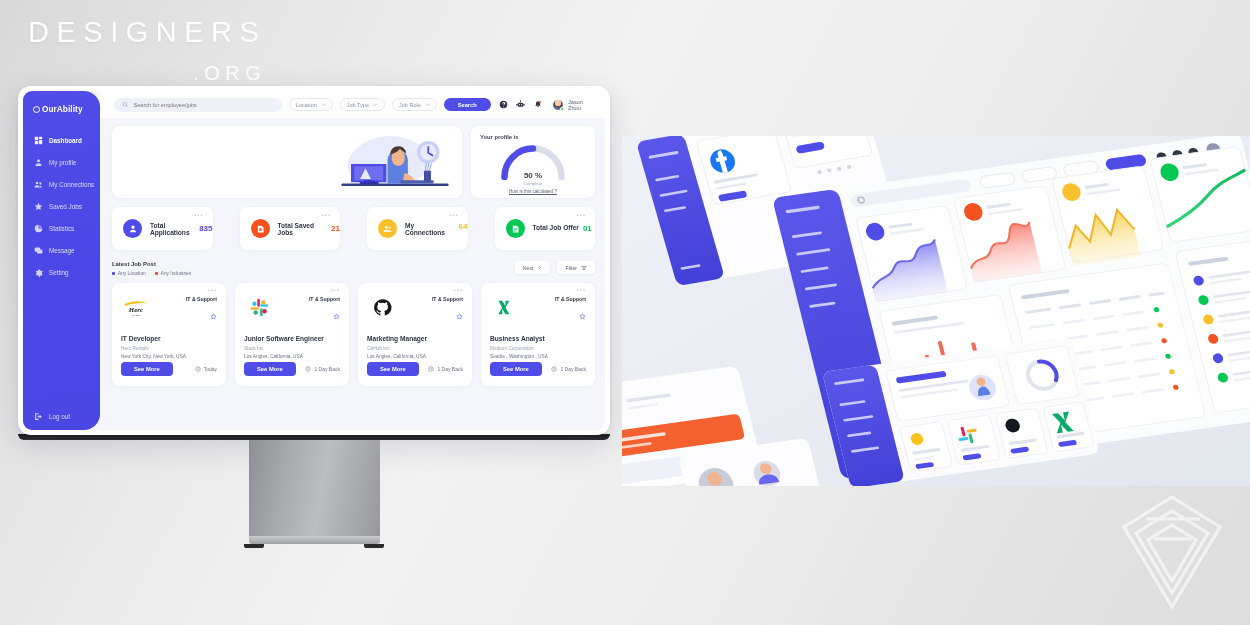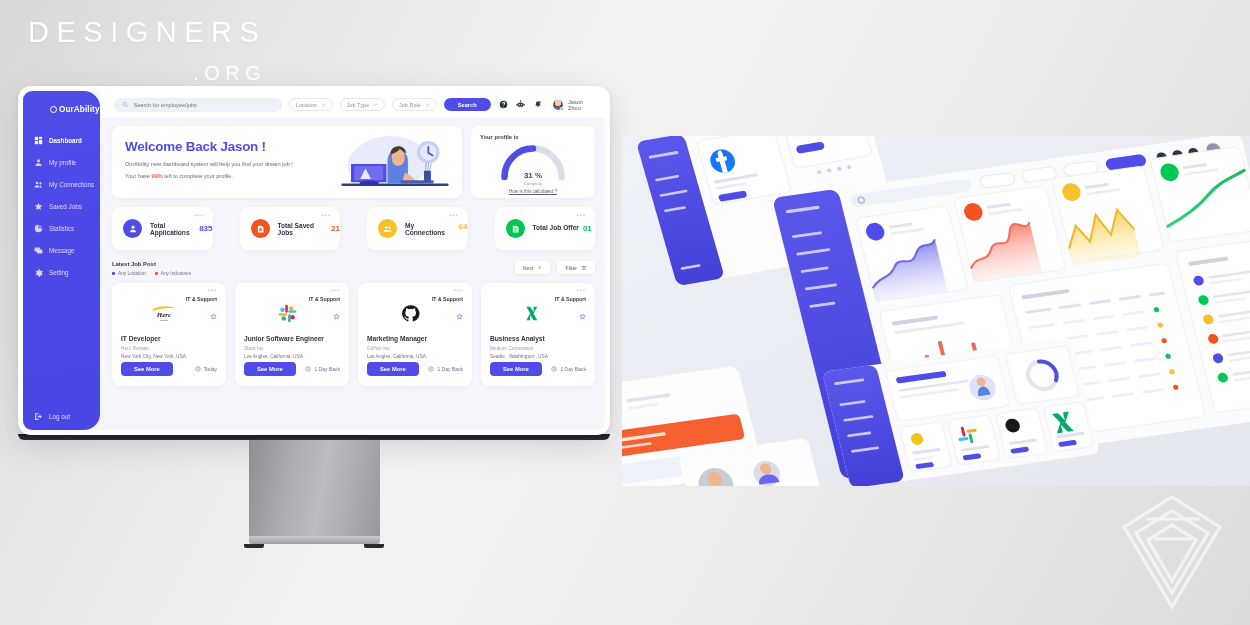--- a/index.html
+++ b/index.html
@@ -59,21 +59,21 @@
   }
   .monitor-feet i { display: block; width: 20px; height: 4px; background: #2a2a2c; border-radius: 0 0 2px 2px; }
 
   
   .sidebar {
     width: 77px; background: linear-gradient(170deg, #4f4ce8 0%, #4b47e6 55%, #4a46e4 100%);
     border-radius: 0 16px 16px 0; flex-shrink: 0;
     padding: 11px 0 9px 0; display: flex; flex-direction: column;
     position: relative; z-index: 3;
   }
-  .sb-logo { color: #fff; font-size: 8.2px; font-weight: 700; padding: 3px 0 0 27px; letter-spacing: .1px; display: flex; align-items: center; gap: 2px; text-align: right; }
+  .sb-logo { color: #fff; font-size: 8.2px; font-weight: 700; padding: 3px 0 0 10px; letter-spacing: .1px; display: flex; align-items: center; gap: 2px; text-align: right; }
   .sb-logo .wheel { width: 7px; height: 7px; border: 1.2px solid #fff; border-radius: 50%; display: inline-block; }
   .sb-nav { margin-top: 15px; display: flex; flex-direction: column; gap: 0; }
   .sb-item {
     display: flex; align-items: center; gap: 6px;
     padding: 6.5px 0 6.5px 11px; color: #dcdcfb; font-size: 6.3px; cursor: pointer;
   }
   .sb-item.active { color: #ffffff; font-weight: 600; }
   .sb-ico { width: 9px; height: 9px; flex-shrink: 0; opacity: .95; }
   .sb-logout {
     margin-top: auto; display: flex; align-items: center; gap: 6px;
@@ -164,21 +164,21 @@
     display: flex; align-items: center; gap: 4px; padding: 0 8px;
     font-size: 5.2px; color: #5a6377; cursor: pointer;
   }
 
   
   .job-grid { display: flex; gap: 9px; margin-top: 7px; }
   .job {
     flex: 1; height: 103px; padding: 8px 9px 0 9px; position: relative; display: flex; flex-direction: column;
   }
   .job .dots { position: absolute; right: 9px; top: 5px; letter-spacing: 1px; color: #c4cad8; font-size: 6px; line-height: 4px; cursor: pointer; }
-  .job-top { display: flex; justify-content: space-between; align-items: flex-end; margin-left: 28px; }
+  .job-top { display: flex; justify-content: space-between; align-items: center; }
   .job-logo { width: 30px; height: 22px; display: flex; align-items: center; justify-content: center; }
   .job-cat { font-size: 5.2px; color: #2f3545; font-weight: 600; text-align: right; margin-top: 5px; }
   .job-star { margin-top: 4px; text-align: right; cursor: pointer; }
   .job-title { font-size: 6.6px; color: #2f3545; font-weight: 700; margin-top: 11px; }
   .job-company { font-size: 4.8px; color: #9aa3b5; margin-top: 4px; }
   .job-loc { font-size: 4.8px; color: #6d7486; margin-top: 3px; }
   .job-bottom { margin-top: auto; margin-bottom: 10px; display: flex; align-items: center; }
   .see-more {
     background: #4f4ce8; color: #fff; font-size: 5.8px; font-weight: 700;
     border-radius: 4px; height: 14px; padding: 0 13px; display: flex;
@@ -326,27 +326,20 @@
                 <span class="dot"></span>
               </div>
             <span class="tb-user-name">Jason Zhou</span>
           </div>
         </header>
 
         <div class="content">
 
           <div class="row-welcome">
             <div class="card welcome">
-              <div>
-                <h1>Welcome Back Jason !</h1>
-                <p>OurAbility new dashboard system will help you find your dream job !</p>
-                <p class="second">
-                  <span>Your have </span><span class="hl">99%</span><span> left to complete your profile.</span>
-                </p>
-              </div>
               <svg class="welcome-illu" viewBox="0 0 220 120">
                 <path d="M40 96c-18-12-24-36-10-54C47 20 78 8 108 10c34 2 58 18 62 42 4 22-10 40-34 46z" fill="#e8ebfb"></path>
                 <circle cx="172" cy="40" r="21" fill="#c9d0f7"></circle>
                 <circle cx="172" cy="40" r="15" fill="#fff" opacity=".55"></circle>
                 <path d="M172 30v11l8 5" stroke="#4f4ce8" stroke-width="3.2" fill="none" stroke-linecap="round"></path>
                 <rect x="10" y="98" width="200" height="5" rx="2.5" fill="#2f3f86"></rect>
                 <path d="M28 62h66v34H28z" fill="#4f4ce8"></path>
                 <path d="M34 66h54v26H34z" fill="#6f6df0"></path>
                 <path d="M55 70l10 20H45z" fill="#fff" opacity=".85"></path>
                 <rect x="52" y="92" width="20" height="6" fill="#3b38c9"></rect>
@@ -362,21 +355,21 @@
             </div>
 
             <div class="card profile-card">
               <div class="t">Your profile is</div>
               <div class="gauge-wrap">
                 <svg width="72" height="40" viewBox="0 0 100 56">
                   <path d="M10 52a40 40 0 0 1 80 0" fill="none" stroke="#d9dde7" stroke-width="9" stroke-linecap="round"></path>
                   <path d="M10 52a40 40 0 0 1 40-40" fill="none" stroke="#4f4ce8" stroke-width="9" stroke-linecap="round"></path>
                 </svg>
                 <div style="margin-top:-13px">
-                  <div class="gauge-val">31 %</div>
+                  <div class="gauge-val">50 %</div>
                   <div class="gauge-sub">Complete</div>
                   <div class="gauge-link">How is this calculated ?</div>
                 </div>
               </div>
             </div>
           </div>
 
           <div class="row-stats">
             <div class="card stat">
               <div class="dots">•••</div>

